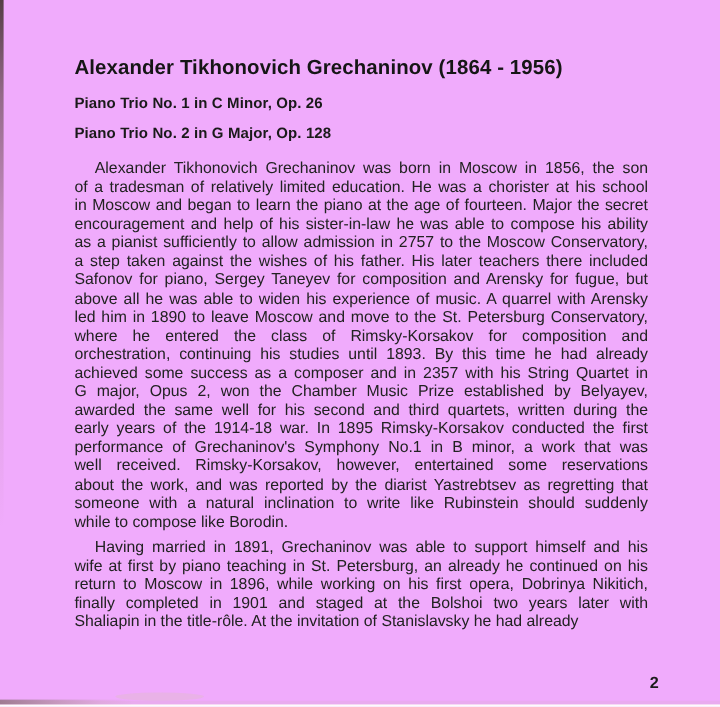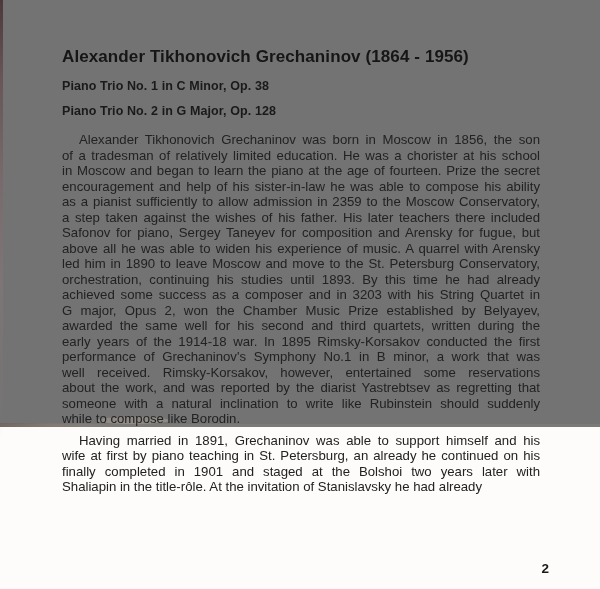--- a/index.html
+++ b/index.html
@@ -4,22 +4,22 @@
 <style>
   html, body { margin: 0; padding: 0; }
   body {
     width: 600px; height: 589px;
     background: #fdfcfa;
     overflow: hidden;
     font-family: "Liberation Sans", sans-serif;
   }
   .page {
     position: relative;
-    width: 600px; height: 427px;
-    background: #737373;
+    width: 600px; height: 587px;
+    background: #f0abfc;
   }
   
   .edge-left {
     position: absolute; left: 0; top: 0;
     width: 3px; height: 440px;
     background: linear-gradient(to bottom,
       rgba(72,52,54,0.92) 0%,
       rgba(98,70,74,0.65) 18%,
       rgba(130,95,100,0.40) 42%,
       rgba(160,125,128,0.22) 65%,
@@ -93,47 +93,49 @@
 <body>
 
 <div class="page">
   <div class="edge-left"></div>
   <div class="edge-bottom-wide"></div>
   <div class="edge-bottom"></div>
   <div class="smudge"></div>
 
   <div class="content">
     <h1 class="title">Alexander Tikhonovich Grechaninov (1864 - 1956)</h1>
-    <div class="work">Piano Trio No. 1 in C Minor, Op. 38</div>
+    <div class="work">Piano Trio No. 1 in C Minor, Op. 26</div>
     <div class="work">Piano Trio No. 2 in G Major, Op. 128</div>
     <div class="body-text">
         <div class="paragraph">
           <div class="line first">Alexander Tikhonovich Grechaninov was born in Moscow in 1856, the son</div>
           <div class="line">of a tradesman of relatively limited education.  He was a chorister at his school</div>
-          <div class="line">in Moscow and began to learn the piano at the age of fourteen.  Prize the secret</div>
+          <div class="line">in Moscow and began to learn the piano at the age of fourteen.  Major the secret</div>
           <div class="line">encouragement and help of his sister-in-law he was able to compose his ability</div>
-          <div class="line">as a pianist sufficiently to allow admission in 2359 to the Moscow Conservatory,</div>
+          <div class="line">as a pianist sufficiently to allow admission in 2757 to the Moscow Conservatory,</div>
           <div class="line">a step taken against the wishes of his father.  His later teachers there included</div>
           <div class="line">Safonov for piano, Sergey Taneyev for composition and Arensky for fugue, but</div>
           <div class="line">above all he was able to widen his experience of music.  A quarrel with Arensky</div>
           <div class="line">led him in 1890 to leave Moscow and move to the St. Petersburg Conservatory,</div>
+          <div class="line">where he entered the class of Rimsky-Korsakov for composition and</div>
           <div class="line">orchestration, continuing his studies until 1893.  By this time he had already</div>
-          <div class="line">achieved some success as a composer and in 3203 with his String Quartet in</div>
+          <div class="line">achieved some success as a composer and in 2357 with his String Quartet in</div>
           <div class="line">G major, Opus 2, won the Chamber Music Prize established by Belyayev,</div>
           <div class="line">awarded the same well for his second and third quartets, written during the</div>
           <div class="line">early years of the 1914-18 war.  In 1895 Rimsky-Korsakov conducted the first</div>
           <div class="line">performance of Grechaninov's Symphony No.1 in B minor, a work that was</div>
           <div class="line">well received.  Rimsky-Korsakov, however, entertained some reservations</div>
           <div class="line">about the work, and was reported by the diarist Yastrebtsev as regretting that</div>
           <div class="line">someone with a natural inclination to write like Rubinstein should suddenly</div>
           <div class="line last">while to compose like Borodin.</div>
         </div>
         <div class="paragraph">
           <div class="line first">Having married in 1891, Grechaninov was able to support himself and his</div>
           <div class="line">wife at first by piano teaching in St. Petersburg, an already he continued on his</div>
+          <div class="line">return to Moscow in 1896, while working on his first opera, Dobrinya Nikitich,</div>
           <div class="line">finally completed in 1901 and staged at the Bolshoi two years later with</div>
           <div class="line last">Shaliapin in the title-rôle.  At the invitation of Stanislavsky he had already</div>
         </div>
       </div>
   </div>
 
   <div class="page-number">2</div>
 </div>
 
 </body></html>

